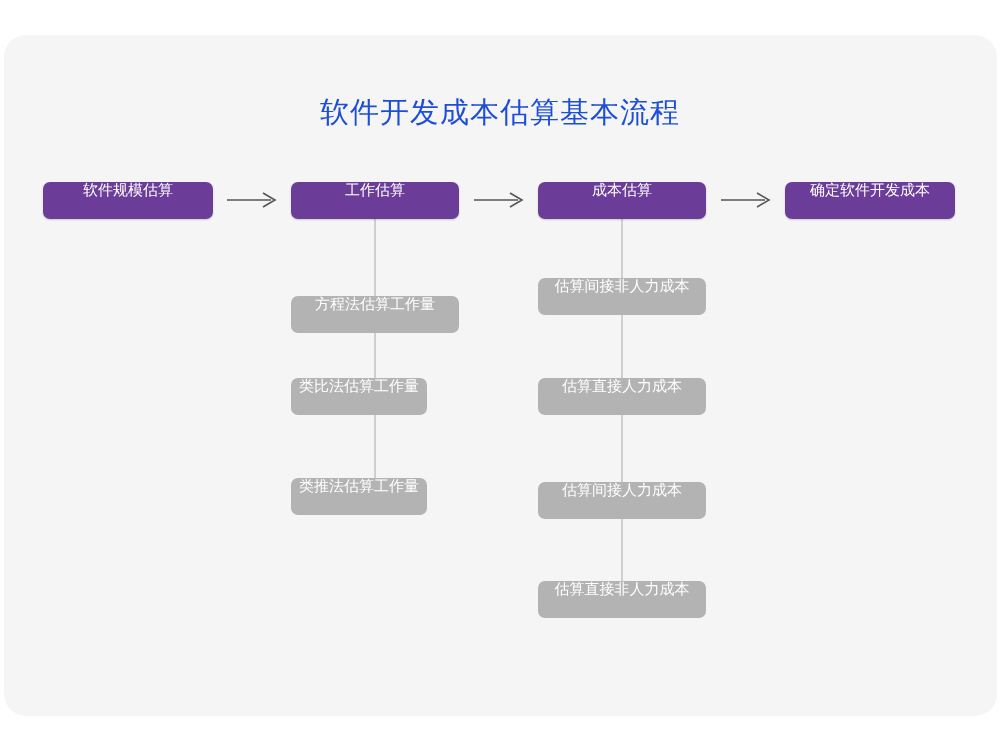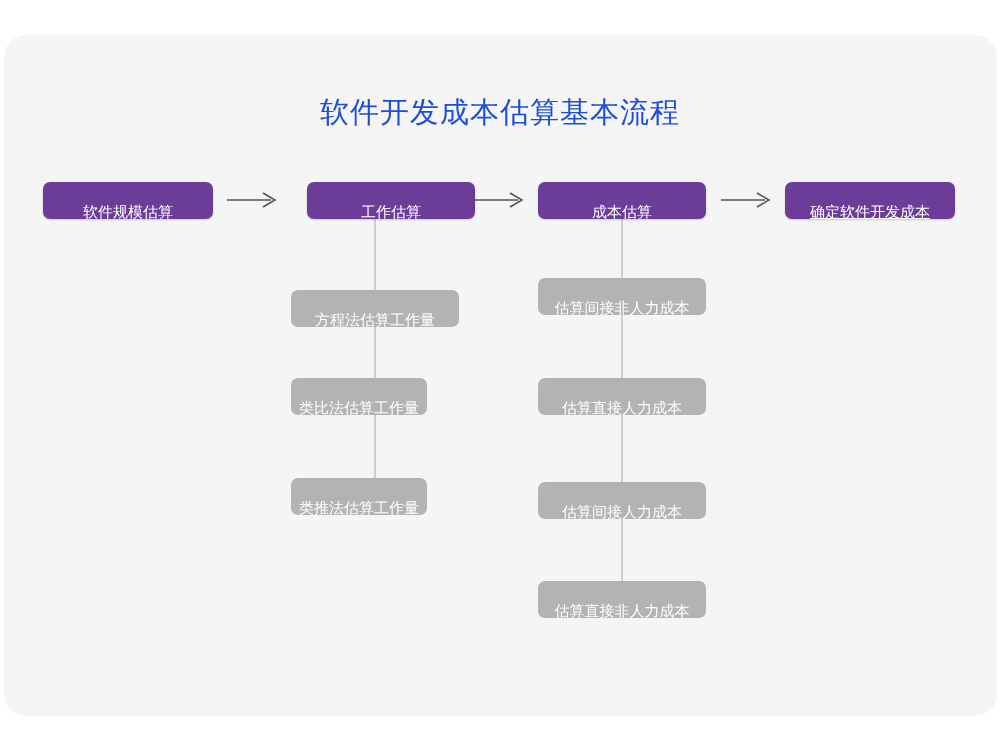--- a/index.html
+++ b/index.html
@@ -48,21 +48,21 @@
   .connector {
     position: absolute;
     width: 2px;
     background: #cfcfcf;
   }
 
   
   .node {
     position: absolute;
     display: flex;
-    align-items: flex-end;
+    align-items: flex-start;
     justify-content: center;
     box-sizing: border-box;
     border-radius: 7px;
     color: #ffffff;
     white-space: nowrap;
   }
   .node.primary {
     background: #6b3d99;
     height: 37px;
     font-size: 15px;
@@ -96,48 +96,48 @@
 
   <div id="title">软件开发成本估算基本流程</div>
 
   <div class="connector" style="left:374px; top:218px; height:282px;"></div>
   <div class="connector" style="left:621px; top:218px; height:382px;"></div>
 
   <div class="node primary" style="left:43px; top:182px; width:170px;">
     <span class="node-label">软件规模估算</span>
   </div>
 
-  <div class="node primary" style="left:291px; top:182px; width:168px;margin-left:16px;">
+  <div class="node primary" style="left:291px; top:182px; width:168px;">
     <span class="node-label">工作估算</span>
   </div>
 
   <div class="node primary" style="left:538px; top:182px; width:168px;">
     <span class="node-label">成本估算</span>
   </div>
 
-  <div class="node primary" style="left:785px; top:182px; width:170px;text-decoration:underline;">
+  <div class="node primary" style="left:785px; top:182px; width:170px;">
     <span class="node-label">确定软件开发成本</span>
   </div>
 
   <svg class="arrow" style="left:226px; top:190px;" viewBox="0 0 56 20">
     <line x1="1" y1="10" x2="45" y2="10" stroke="#555555" stroke-width="1.6"></line>
     <polyline points="37,3 49,10 37,17" fill="none" stroke="#555555" stroke-width="1.6"></polyline>
   </svg>
 
   <svg class="arrow" style="left:473px; top:190px;" viewBox="0 0 56 20">
     <line x1="1" y1="10" x2="45" y2="10" stroke="#555555" stroke-width="1.6"></line>
     <polyline points="37,3 49,10 37,17" fill="none" stroke="#555555" stroke-width="1.6"></polyline>
   </svg>
 
   <svg class="arrow" style="left:720px; top:190px;" viewBox="0 0 56 20">
     <line x1="1" y1="10" x2="45" y2="10" stroke="#555555" stroke-width="1.6"></line>
     <polyline points="37,3 49,10 37,17" fill="none" stroke="#555555" stroke-width="1.6"></polyline>
   </svg>
 
-  <div class="node secondary" style="left:291px; top:290px; width:168px;">
+  <div class="node secondary" style="left:291px; top:296px; width:168px;">
     <span class="node-label">方程法估算工作量</span>
   </div>
 
   <div class="node secondary" style="left:291px; top:378px; width:136px;">
     <span class="node-label">类比法估算工作量</span>
   </div>
 
   <div class="node secondary" style="left:291px; top:478px; width:136px;">
     <span class="node-label">类推法估算工作量</span>
   </div>

